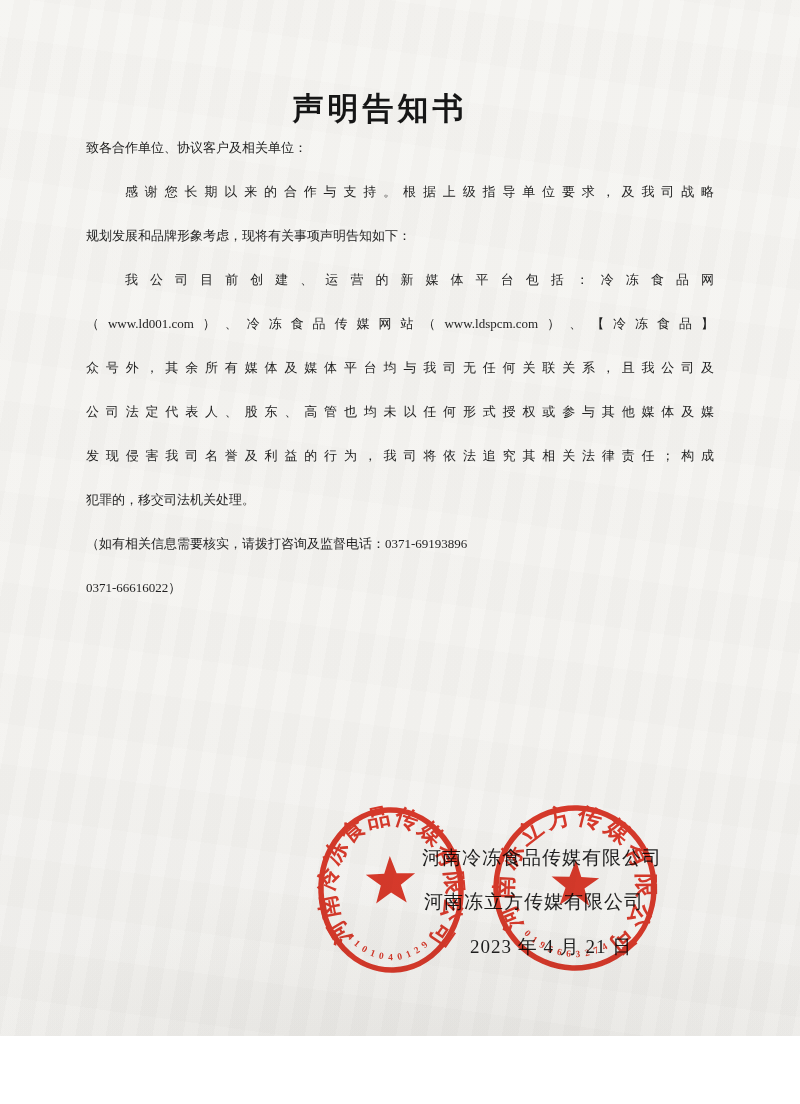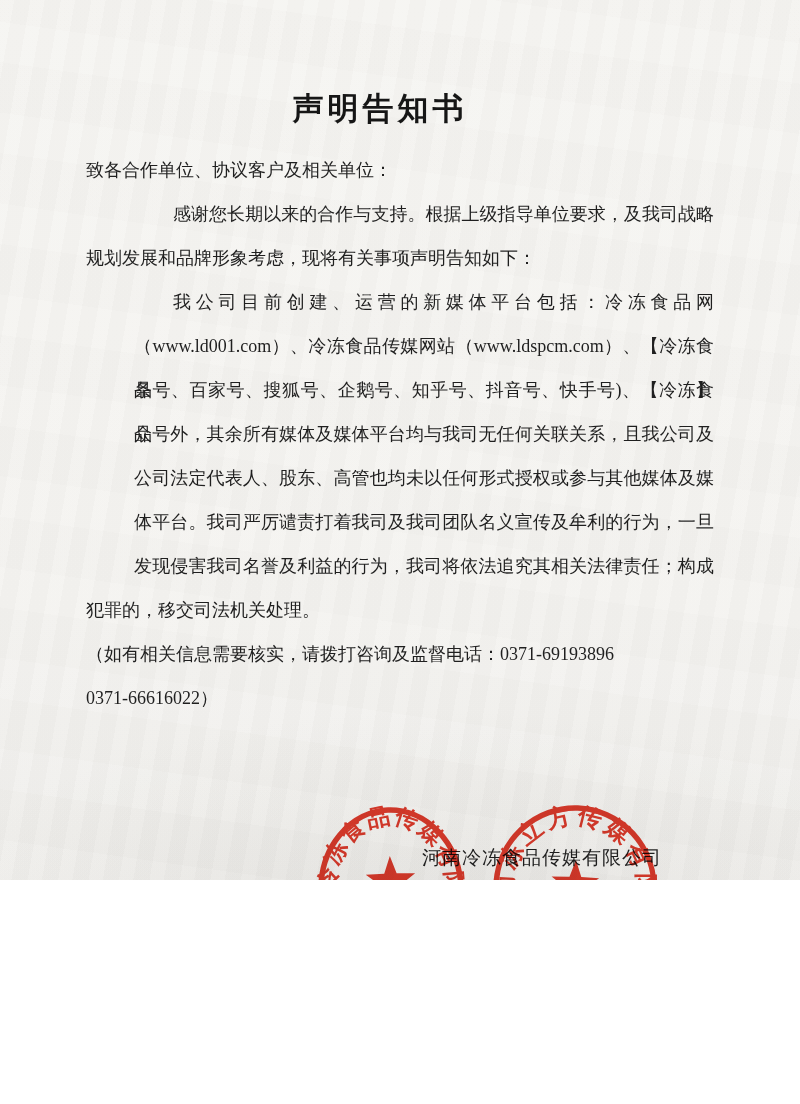--- a/index.html
+++ b/index.html
@@ -1,18 +1,18 @@
 <!DOCTYPE html>
 <html><head>
 <meta charset="utf-8">
 <style>
   html,body{margin:0;padding:0;}
   .page{
     position:relative;
-    width:800px;height:880px;
+    width:800px;height:1036px;
     overflow:hidden;
     background:
       radial-gradient(ellipse 900px 400px at 55% 108%, rgba(190,188,184,.25), rgba(190,188,184,0) 60%),
       linear-gradient(180deg,#f6f5f2 0%, #f4f3f0 70%, #efeeeb 100%);
     font-family:"Liberation Serif","DejaVu Serif",serif;
     color:#242424;
   }
   .texture{
     position:absolute;inset:0;pointer-events:none;
     background:
@@ -20,25 +20,25 @@
       repeating-linear-gradient(8deg, rgba(255,255,255,.03) 0 40px, rgba(180,178,174,.03) 40px 90px);
   }
   .title{
     position:absolute;top:88px;left:80px;width:600px;
     text-align:center;
     font-family:"Liberation Sans","DejaVu Sans",sans-serif;
     font-weight:bold;font-size:31px;letter-spacing:4px;
     color:#161616;
   }
   .body{
-    position:absolute;left:86px;top:148px;width:628px;
-    font-size:18px;color:#1f1f1f;
+    position:absolute;left:86px;top:126px;width:628px;
+    font-size:13px;color:#1f1f1f;
   }
   .line{height:44px;line-height:44px;white-space:nowrap;}
-  .line.j{white-space:normal;text-align:justify;text-align-last:justify;margin-left:48px;}
+  .line.j{white-space:normal;text-align:justify;text-align-last:justify;}
   .line.indent{text-indent:39px;}
   .sig{position:absolute;font-size:19px;color:#1e1e1e;letter-spacing:1px;white-space:nowrap;}
   .sig1{left:422px;top:845px;}
   .sig2{left:424px;top:889px;}
   .sigdate{left:470px;top:934px;}
   .stamp{position:absolute;mix-blend-mode:multiply;opacity:.92;}
   .stamp1{left:316px;top:805px;transform:rotate(-2deg);}
   .stamp2{left:490px;top:803px;transform:rotate(2deg);}
   .stamp text{font-family:"Liberation Serif","DejaVu Serif",serif;font-weight:bold;}
 </style>
@@ -49,24 +49,22 @@
   <div class="texture"></div>
 
   <div class="title">声明告知书</div>
 
   <div class="body">
     <div class="line">致各合作单位、协议客户及相关单位：</div>
     <div class="line j indent">感谢您长期以来的合作与支持。根据上级指导单位要求，及我司战略</div>
     <div class="line">规划发展和品牌形象考虑，现将有关事项声明告知如下：</div>
     <div class="line j indent">我公司目前创建、运营的新媒体平台包括：冷冻食品网</div>
     <div class="line j">（www.ld001.com）、冷冻食品传媒网站（www.ldspcm.com）、【冷冻食品】</div>
-    <div class="line j">条号、百家号、搜狐号、企鹅号、知乎号、抖音号、快手号)、【冷冻食品</div>
     <div class="line j">众号外，其余所有媒体及媒体平台均与我司无任何关联关系，且我公司及</div>
     <div class="line j">公司法定代表人、股东、高管也均未以任何形式授权或参与其他媒体及媒</div>
-    <div class="line j">体平台。我司严厉谴责打着我司及我司团队名义宣传及牟利的行为，一旦</div>
     <div class="line j">发现侵害我司名誉及利益的行为，我司将依法追究其相关法律责任；构成</div>
     <div class="line">犯罪的，移交司法机关处理。</div>
     <div class="line">（如有相关信息需要核实，请拨打咨询及监督电话：0371-69193896</div>
     <div class="line">0371-66616022）</div>
   </div>
 
   <div class="sig sig1">河南冷冻食品传媒有限公司</div>
   <div class="sig sig2">河南冻立方传媒有限公司</div>
   <div class="sig sigdate">2023 年 4 月 21 日</div>
 

